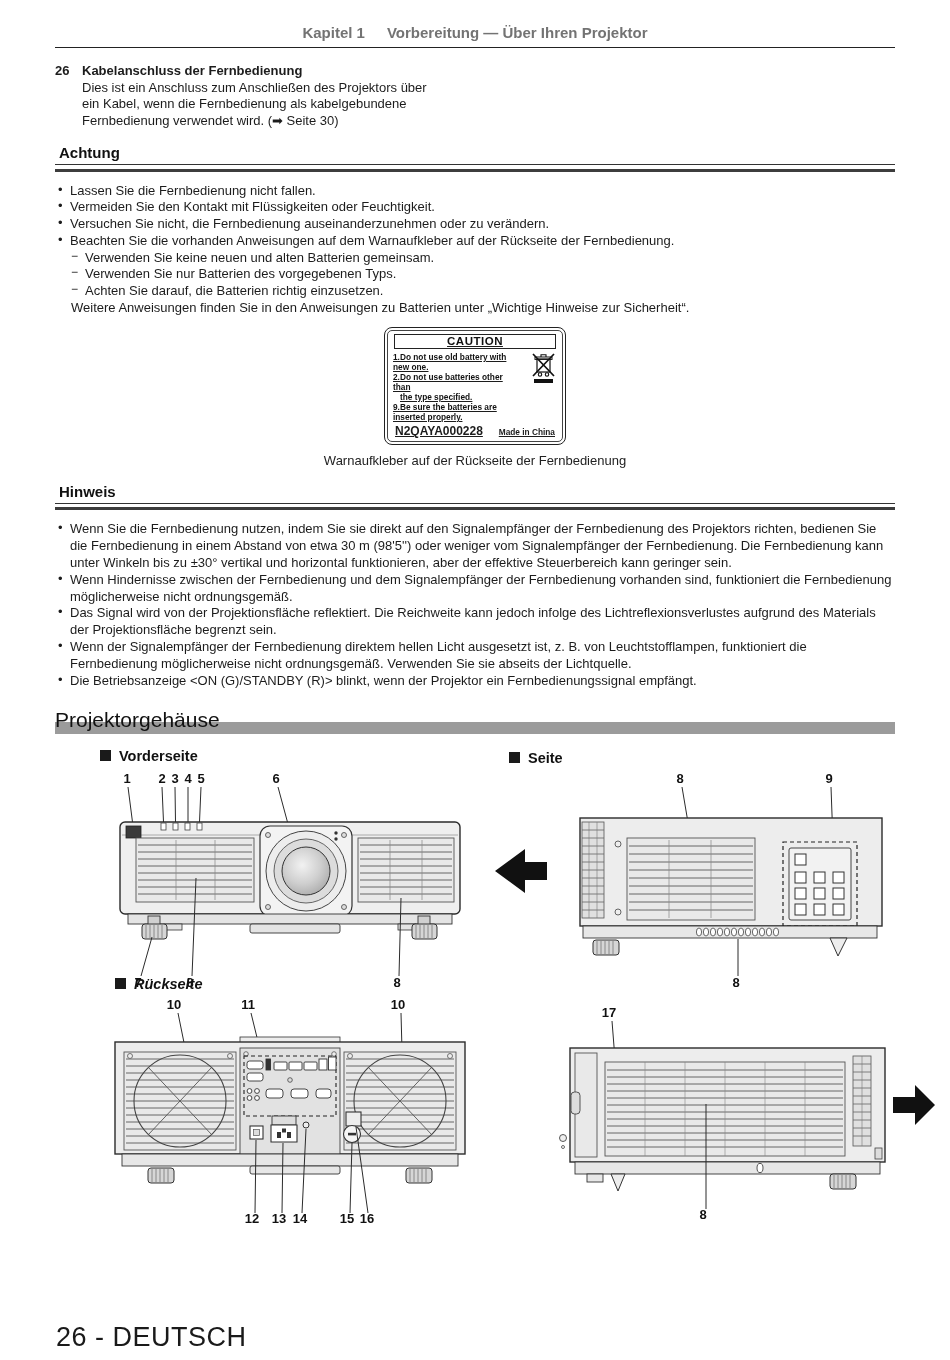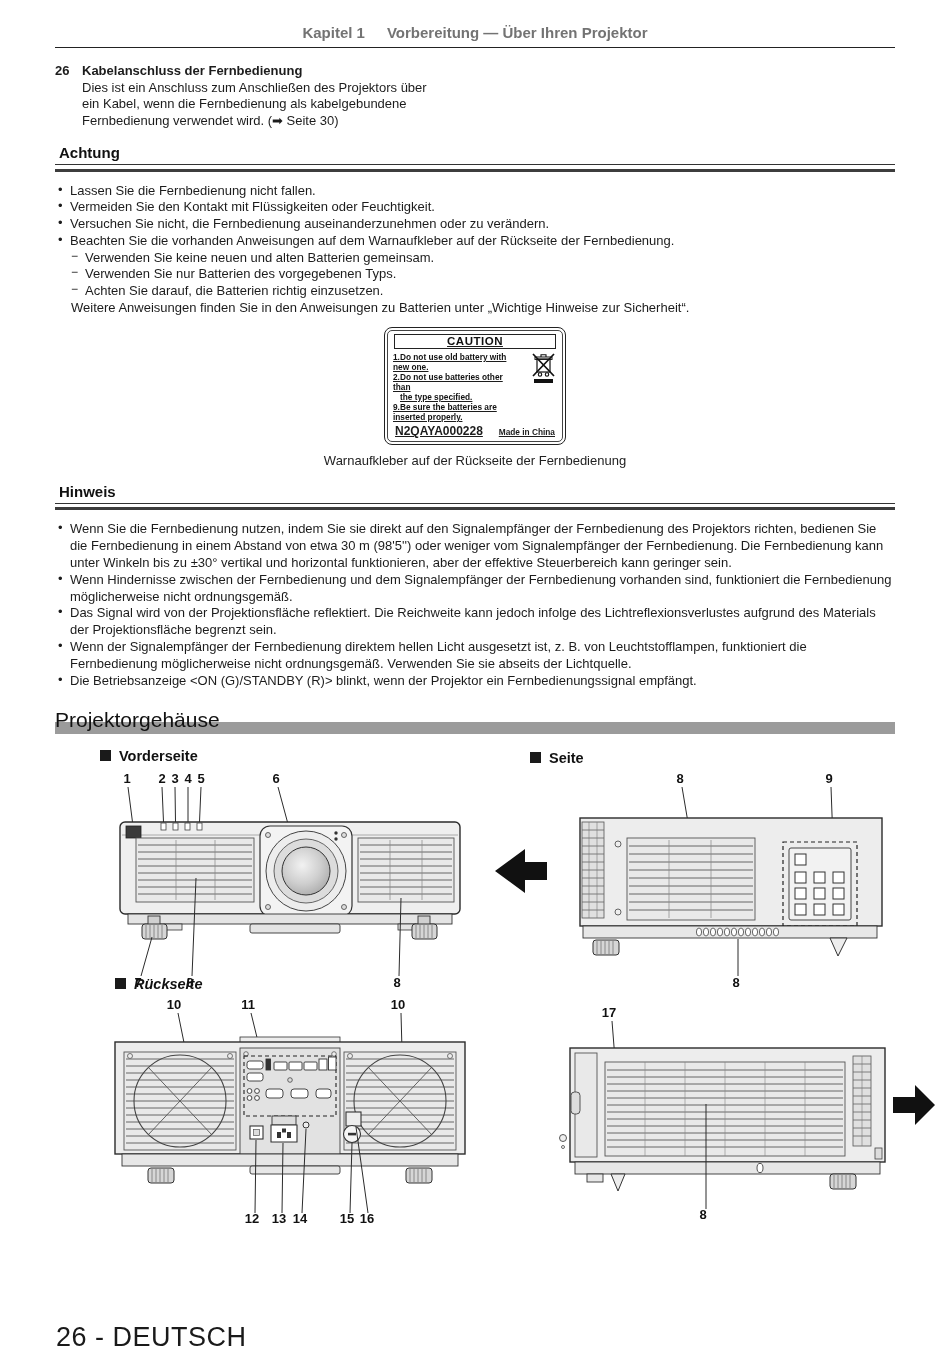--- a/index.html
+++ b/index.html
@@ -219,21 +219,21 @@
         <text x="38" y="221" text-anchor="middle">7</text>
         <text x="90" y="221" text-anchor="middle">8</text>
         <text x="297" y="221" text-anchor="middle">8</text>
         <g stroke="#2b2b2b" stroke-width="1">
           <path d="M41 210 L52 171"></path>
             <path d="M92 210 L96 112"></path>
             <path d="M299 210 L301 132"></path>
         </g>
       </svg>
 
-      <div class="viewlabel" style="left:439px; top:2px;padding-left:36px;">
+      <div class="viewlabel" style="left:418px; top:2px;padding-left:36px;">
         <span class="sq"></span><span>Seite</span>
       </div>
 
       <svg class="dwg" style="left:430px; top:18px;" width="440" height="225" viewBox="0 0 440 225">
         <text x="195" y="17" text-anchor="middle">8</text>
         <text x="344" y="17" text-anchor="middle">9</text>
         <g stroke="#2b2b2b" stroke-width="1">
             <path d="M197 21 L209 92"></path>
             <path d="M346 21 L348 76"></path>
           </g>

